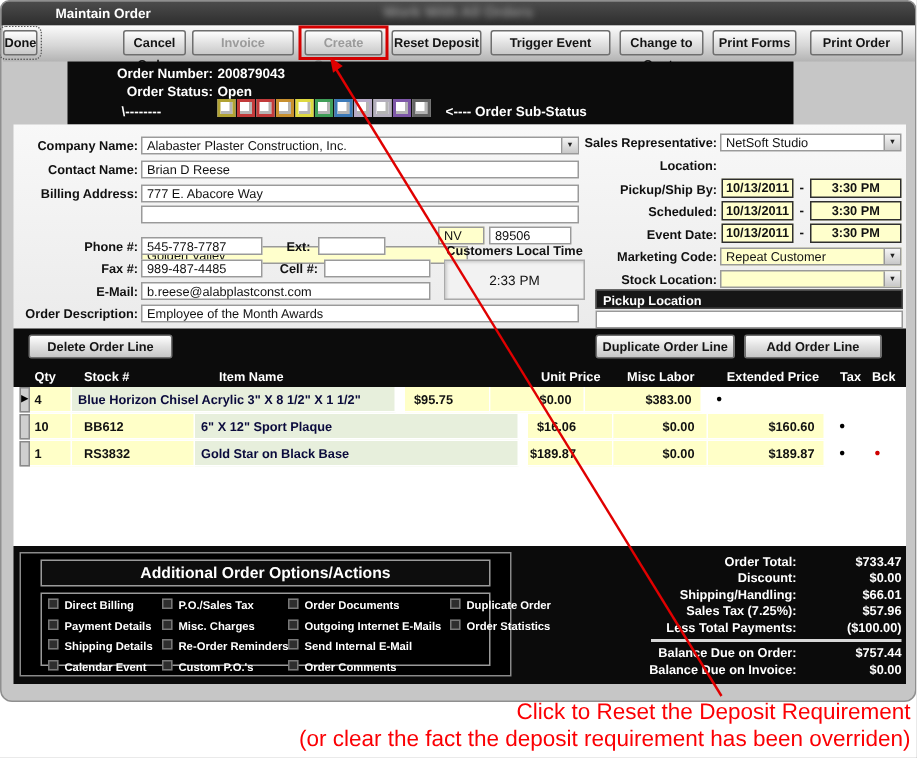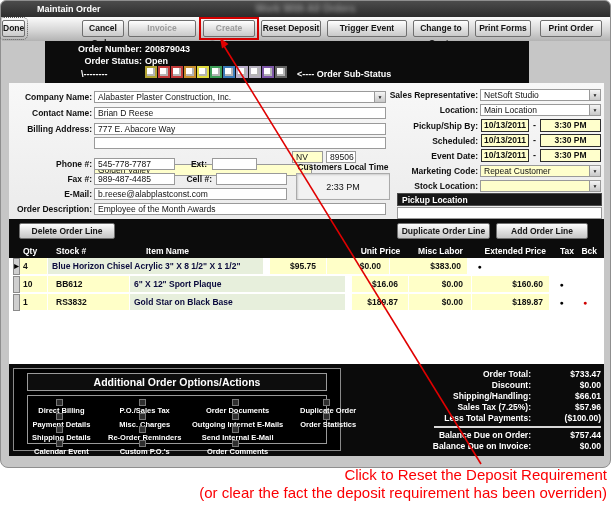--- a/index.html
+++ b/index.html
@@ -97,37 +97,37 @@
   .grid-header .c-up,.grid-header .c-ml{text-align:center}
   .grid-header .c-ep{text-align:right;padding-right:4px}
   .grid-header .c-tax,.grid-header .c-bck{text-align:right}
   .grow .c-sel{background:#cfcfcf; border:1px solid #8a8a8a; font-size:6px; color:#000;
                text-align:center; line-height:15px;}
   .grow .c-qty,.grow .c-stock{background:#ffffc8; padding-left:3px; color:#111;}
   .grow .c-stock{padding-left:8px;}
   .grow .c-item{background:#e7efdc; padding-left:4px; color:#0a0a3c;}
   .grow .c-gap{background:#fff;}
   .grow .c-up,.grow .c-ml,.grow .c-ep{background:#ffffc8; text-align:right; color:#111;}
-  .grow .c-up{padding-right:10px}.grow .c-ml{padding-right:8px}.grow .c-ep{padding-right:6px}
+  .grow .c-up{padding-right:24px}.grow .c-ml{padding-right:8px}.grow .c-ep{padding-right:6px}
   .grow .c-tax,.grow .c-bck{background:#fff; text-align:center; font-size:7px;}
   .grow .c-tax{color:#000}.grow .c-bck{color:#cf0000}
 
   
   .bottom-panel { position:absolute; left:8px; top:363px; width:595px; height:92px; background:#0b0b0b; }
   .options-panel { position:absolute; left:4px; top:4px; width:328px; height:83px;
                    border:1px solid #8a8a8a; background:#000; }
   .options-title { position:absolute; left:13px; top:4px; right:13px; height:18px;
                    border:1px solid #9a9a9a; background:#0d0d0d; color:#fff;
                    font-size:10.5px; font-weight:bold; text-align:center; line-height:17px; }
   .options-content { position:absolute; left:13px; top:26px; right:13px; bottom:6px;
                      border:1px solid #9a9a9a; background:#000; }
   .opt-col { position:absolute; top:3px; }
   .opt-col:nth-of-type(1){left:4px}.opt-col:nth-of-type(2){left:80px}
   .opt-col:nth-of-type(3){left:164px}.opt-col:nth-of-type(4){left:272px}
-  .opt-item { display:flex; align-items:center; height:12px; margin-bottom:1.5px;flex-direction:column; }
+  .opt-item { display:flex; height:12px; margin-bottom:1.5px; }
   .opt-cb { width:7px; height:7px; background:#2e2e2e; border:1px solid #777; margin-right:4px; flex:none; }
   .opt-label { color:#fff; font-size:7.5px; font-weight:bold; white-space:nowrap; }
   .totals { position:absolute; left:330px; right:3px; top:5px; color:#fff;
             font-size:8.5px; font-weight:bold; }
   .trow { display:flex; height:11px; line-height:11px; }
   .tlabel { flex:1; text-align:right; padding-right:12px; }
   .tvalue { width:58px; text-align:right; }
   .tsep { height:2px; background:#d8d8d8; margin:2px 0 2px 95px; }
 
   
@@ -198,21 +198,21 @@
       </div>
       <div class="field" style="left:85px;top:54px;width:292px">
         <span></span>
       </div>
       <div class="field yellow" style="left:85px;top:81px;width:218px">
         <span>Golden Valley</span>
       </div>
       <div class="field yellow" style="left:283px;top:68px;width:31px">
         <span>NV</span>
       </div>
-      <div class="field" style="left:317px;top:68px;width:30px">
+      <div class="field" style="left:317px;top:68px;width:55px">
         <span>89506</span>
       </div>
 
       <span class="flabel" style="left:0;top:76px;width:83px">Phone #:</span>
       <div class="field" style="left:85px;top:75px;width:81px">
         <span>545-778-7787</span>
       </div>
       <span class="flabel" style="left:170px;top:76px;width:28px">Ext:</span>
       <div class="field" style="left:203px;top:75px;width:45px">
         <span></span>
@@ -241,24 +241,20 @@
       <div class="ltime-box">
         <span>2:33 PM</span>
       </div>
 
       <span class="flabel" style="left:330px;top:7px;width:139px">Sales Representative:</span>
       <div class="field" style="left:471px;top:6px;width:121px">
         <span>NetSoft Studio</span>
         <span class="dd">▼</span>
       </div>
       <span class="flabel" style="left:330px;top:22px;width:139px">Location:</span>
-      <div class="field" style="left:471px;top:21px;width:121px">
-        <span>Main Location</span>
-        <span class="dd">▼</span>
-      </div>
 
       <span class="flabel" style="left:330px;top:38px;width:139px">Pickup/Ship By:</span>
       <div class="datefield" style="left:472px;top:36px;width:48px"><span>10/13/2011</span></div>
       <span class="dash" style="left:524px;top:37px">-</span>
       <div class="datefield" style="left:531px;top:36px;width:61px"><span>3:30 PM</span></div>
 
       <span class="flabel" style="left:330px;top:53px;width:139px">Scheduled:</span>
       <div class="datefield" style="left:472px;top:51px;width:48px"><span>10/13/2011</span></div>
       <span class="dash" style="left:524px;top:52px">-</span>
       <div class="datefield" style="left:531px;top:51px;width:61px"><span>3:30 PM</span></div>

